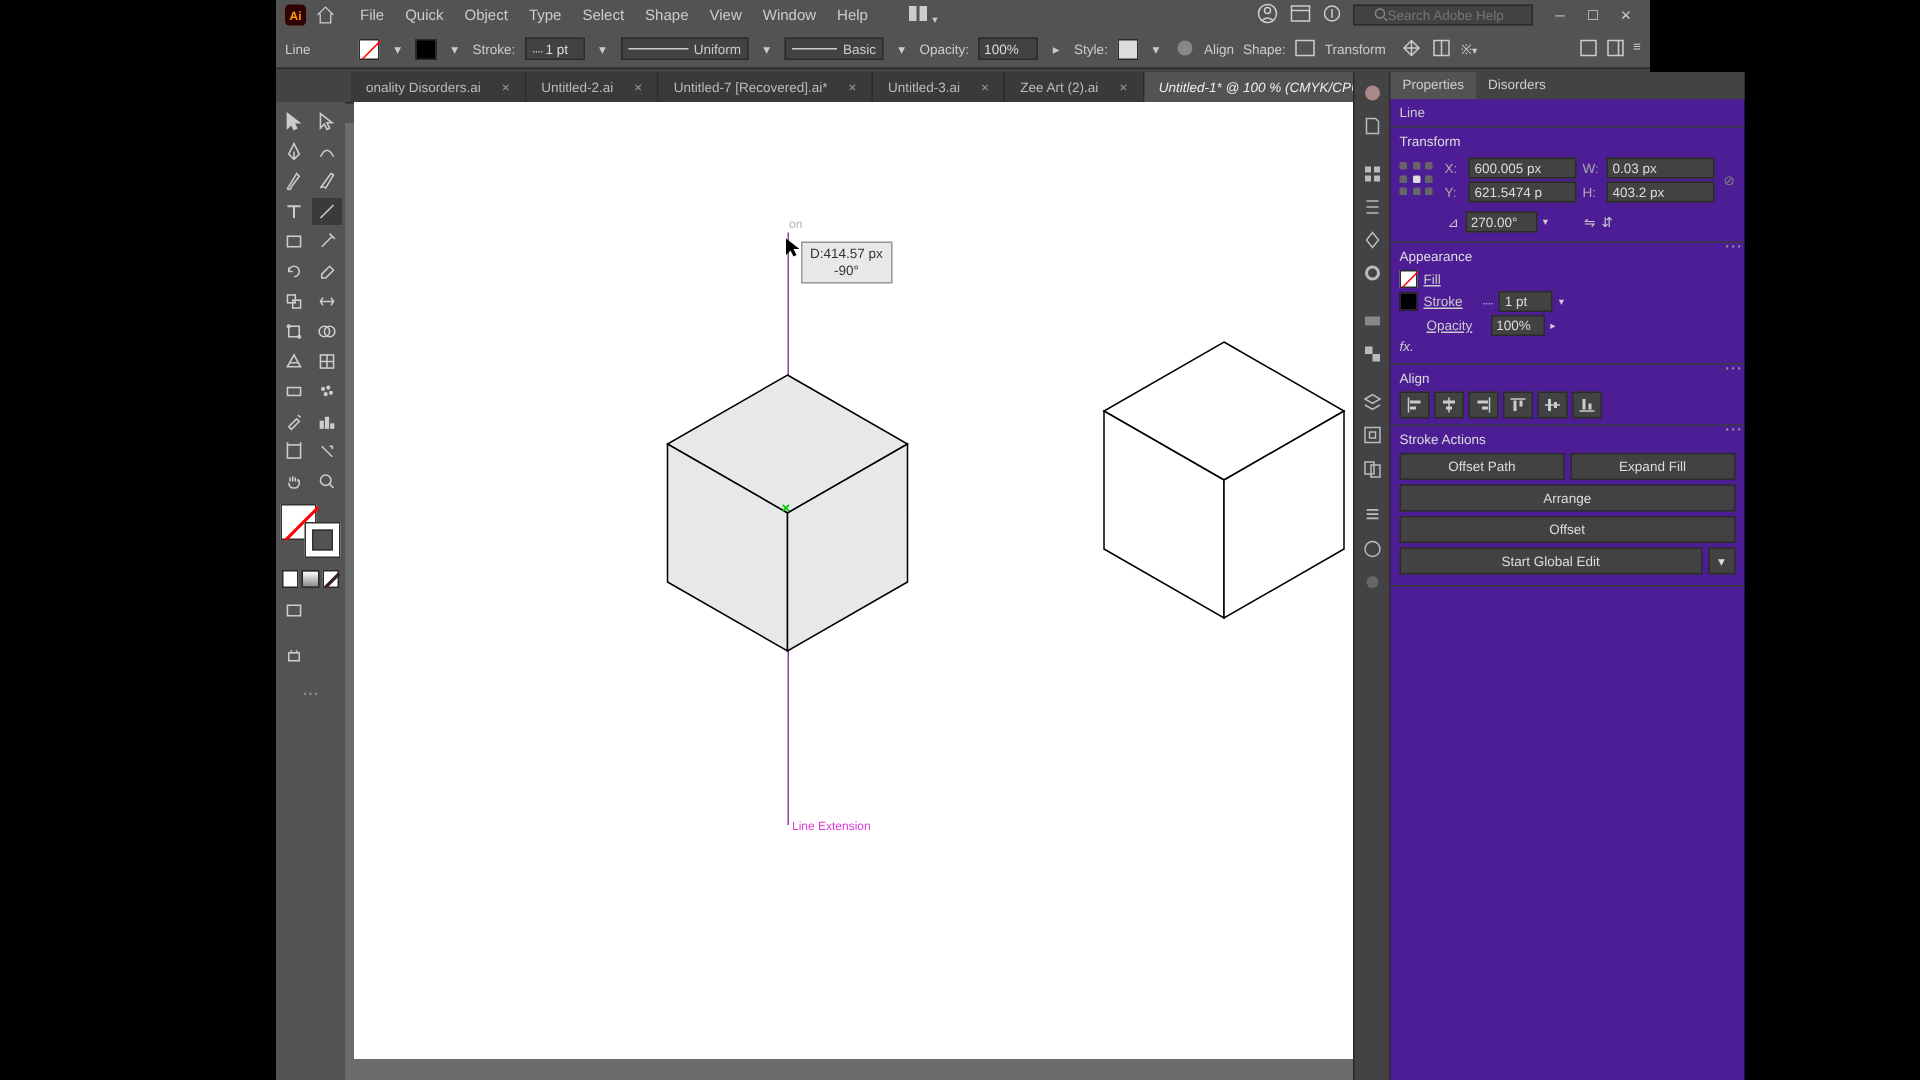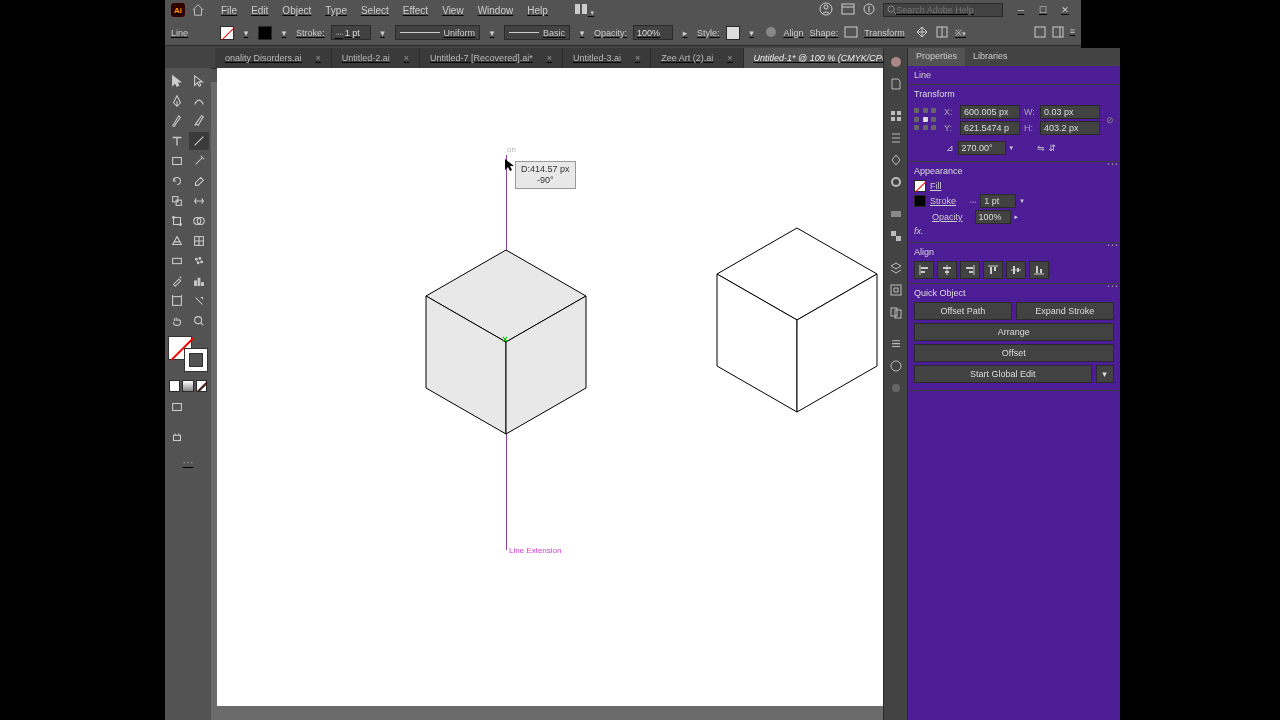--- a/index.html
+++ b/index.html
@@ -1,24 +1,24 @@
 <!DOCTYPE html>
 <html><head>
 <meta charset="utf-8">
 <style>
 * { margin:0; padding:0; box-sizing:border-box; font-family:"Segoe UI",Arial,sans-serif; -webkit-font-smoothing:antialiased; }
 body { background:#000; width:1280px; height:720px; overflow:hidden; position:relative; }
-.app { position:absolute; left:165px; top:0; width:916px; height:720px; background:#535353; display:flex; flex-direction:column;text-decoration:underline; }
+.app { position:absolute; left:184px; top:0; width:916px; height:720px; background:#535353; display:flex; flex-direction:column; }
 .titlebar { height:20px; background:#535353; display:flex; align-items:center; padding:0 6px; color:#ccc; font-size:10px; }
 .titlebar .ai-icon { width:14px; height:14px; background:#310000; border-radius:3px; display:flex; align-items:center; justify-content:center; color:#ff9a00; font-weight:bold; font-size:8px; margin-right:6px; }
 .titlebar .home { width:14px; height:14px; display:flex; align-items:center; justify-content:center; margin-right:10px; }
 .menubar { display:flex; gap:2px;text-align:right; }
 .menubar span { padding:2px 6px; cursor:default; font-size:10px; }
 .title-right { margin-left:auto; display:flex; align-items:center; gap:8px; }
-.search-box { background:#424242; border:1px solid #2a2a2a; height:14px; width:120px; display:flex; align-items:center; padding:0 3px; }
+.search-box { background:#424242; border:1px solid #2a2a2a; height:14px; width:120px; display:flex; align-items:center; padding:0 13px; }
 .search-box input { background:transparent; border:none; color:#888; font-size:9px; width:100%; outline:none; }
 .win-btns { display:flex; gap:2px; }
 .win-btn { width:20px; height:14px; display:flex; align-items:center; justify-content:center; color:#ccc; font-size:9px; }
 
 .ctrlbar { height:26px; background:#535353; border-bottom:1px solid #2a2a2a; display:flex; align-items:center; padding:0 6px; gap:6px; color:#ccc; font-size:9px; }
 .ctrlbar .lbl { color:#ccc; }
 .swatch { width:14px; height:14px; border:1px solid #2a2a2a; position:relative; }
 .swatch.nofill::after { content:""; position:absolute; left:-1px; top:50%; width:140%; height:1px; background:#f00; transform:rotate(-45deg); transform-origin:center; }
 .swatch.black { background:#000; }
 .dd { width:12px; height:12px; display:flex; align-items:center; justify-content:center; color:#ccc; }
@@ -70,21 +70,21 @@
 .icon-strip .sep { height:8px; }
 
 .panels { flex:1; background:#4c1d95; display:flex; flex-direction:column; font-size:9px; color:#ccc; border-left:1px solid #2a2a2a; }
 .panel-tabs { display:flex; height:18px; background:#434343; }
 .panel-tabs span { padding:3px 8px; }
 .panel-tabs span.act { background:#535353; }
 .sect { padding:4px 6px; border-bottom:1px solid #3a3a3a; }
 .sect-title { color:#ddd; margin-bottom:4px; font-size:9px; }
 .prop-row { display:flex; align-items:center; gap:4px; margin:2px 0; }
 .prop-row .pl { width:12px; color:#aaa; font-size:9px; }
-.pin { background:#424242; border:1px solid #2a2a2a; height:14px; width:60px; color:#ddd; font-size:9px; padding:0 3px; }
+.pin { background:#424242; border:1px solid #2a2a2a; height:14px; width:72px; color:#ddd; font-size:9px; padding:0 3px; }
 .btn { background:#424242; border:1px solid #2a2a2a; height:18px; display:flex; align-items:center; justify-content:center; font-size:9px; color:#ddd; }
 .btn-row { display:flex; gap:4px; margin:3px 0; }
 .btn-row .btn { flex:1; }
 .align-row { display:flex; gap:3px; }
 .align-row .ab { width:20px; height:18px; background:#424242; border:1px solid #2a2a2a; display:flex; align-items:center; justify-content:center; }
 .tri-dots { position:absolute; right:3px; color:#999; font-size:12px; letter-spacing:-2px; }
 .ref-box { width:24px; height:24px; display:grid; grid-template:repeat(3,1fr)/repeat(3,1fr); gap:2px; }
 .ref-box div { background:#666; width:5px; height:5px; border-radius:1px; }
 </style>
 </head>
@@ -94,25 +94,25 @@
 
   <div class="titlebar">
     <div class="ai-icon">Ai</div>
     <div class="home">
         <svg viewBox="0 0 16 16">
           <path d="M2 8 L8 2 L14 8 M4 7 V14 H12 V7" stroke="#ccc" fill="none"></path>
         </svg>
       </div>
     <div class="menubar">
       <span>File</span>
-      <span>Edit</span>
+      <span>Quick</span>
       <span>Object</span>
       <span>Type</span>
       <span>Select</span>
-      <span>Effect</span>
+      <span>Shape</span>
       <span>View</span>
       <span>Window</span>
       <span>Help</span>
     </div>
     <div style="margin-left:20px"><svg width="14" height="12" viewBox="0 0 14 12">
           <rect x="1" y="1" width="5" height="10" fill="#ccc"></rect>
           <rect x="8" y="1" width="5" height="10" fill="#ccc"></rect>
         </svg> <span style="font-size:7px">▾</span></div>
     <div class="title-right">
       <div><svg width="14" height="14" viewBox="0 0 14 14">
@@ -560,21 +560,21 @@
       <div class="ic">
           <svg width="14" height="14">
             <circle cx="7" cy="7" r="4" fill="#666"></circle>
           </svg>
         </div>
     </div>
 
     <div class="panels">
       <div class="panel-tabs">
         <span class="act">Properties</span>
-        <span>Libraries</span>
+        <span>Disorders</span>
       </div>
       <div class="sect">
           <div>Line</div>
         </div>
       <div class="sect" style="position:relative">
         <div class="sect-title">Transform</div>
         <div style="display:flex;gap:6px;align-items:center">
           <div class="ref-box">
               <div></div>
               <div></div>
@@ -678,24 +678,24 @@
               <svg width="12" height="12">
                 <line x1="1" y1="10" x2="11" y2="10" stroke="#ccc"></line>
                 <rect x="3" y="2" width="2" height="7" fill="#ccc"></rect>
                 <rect x="7" y="5" width="2" height="4" fill="#ccc"></rect>
               </svg>
             </div>
         </div>
         <span class="tri-dots">⋯</span>
       </div>
       <div class="sect">
-        <div class="sect-title">Quick Object</div>
+        <div class="sect-title">Stroke Actions</div>
         <div class="btn-row">
             <div class="btn">Offset Path</div>
-            <div class="btn">Expand Stroke</div>
+            <div class="btn">Expand Fill</div>
           </div>
         <div class="btn-row">
             <div class="btn">Arrange</div>
           </div>
         <div class="btn-row">
             <div class="btn">Offset</div>
           </div>
         <div class="btn-row">
             <div class="btn" style="flex:4">Start Global Edit</div>
             <div class="btn" style="flex:0 0 18px">▾</div>

